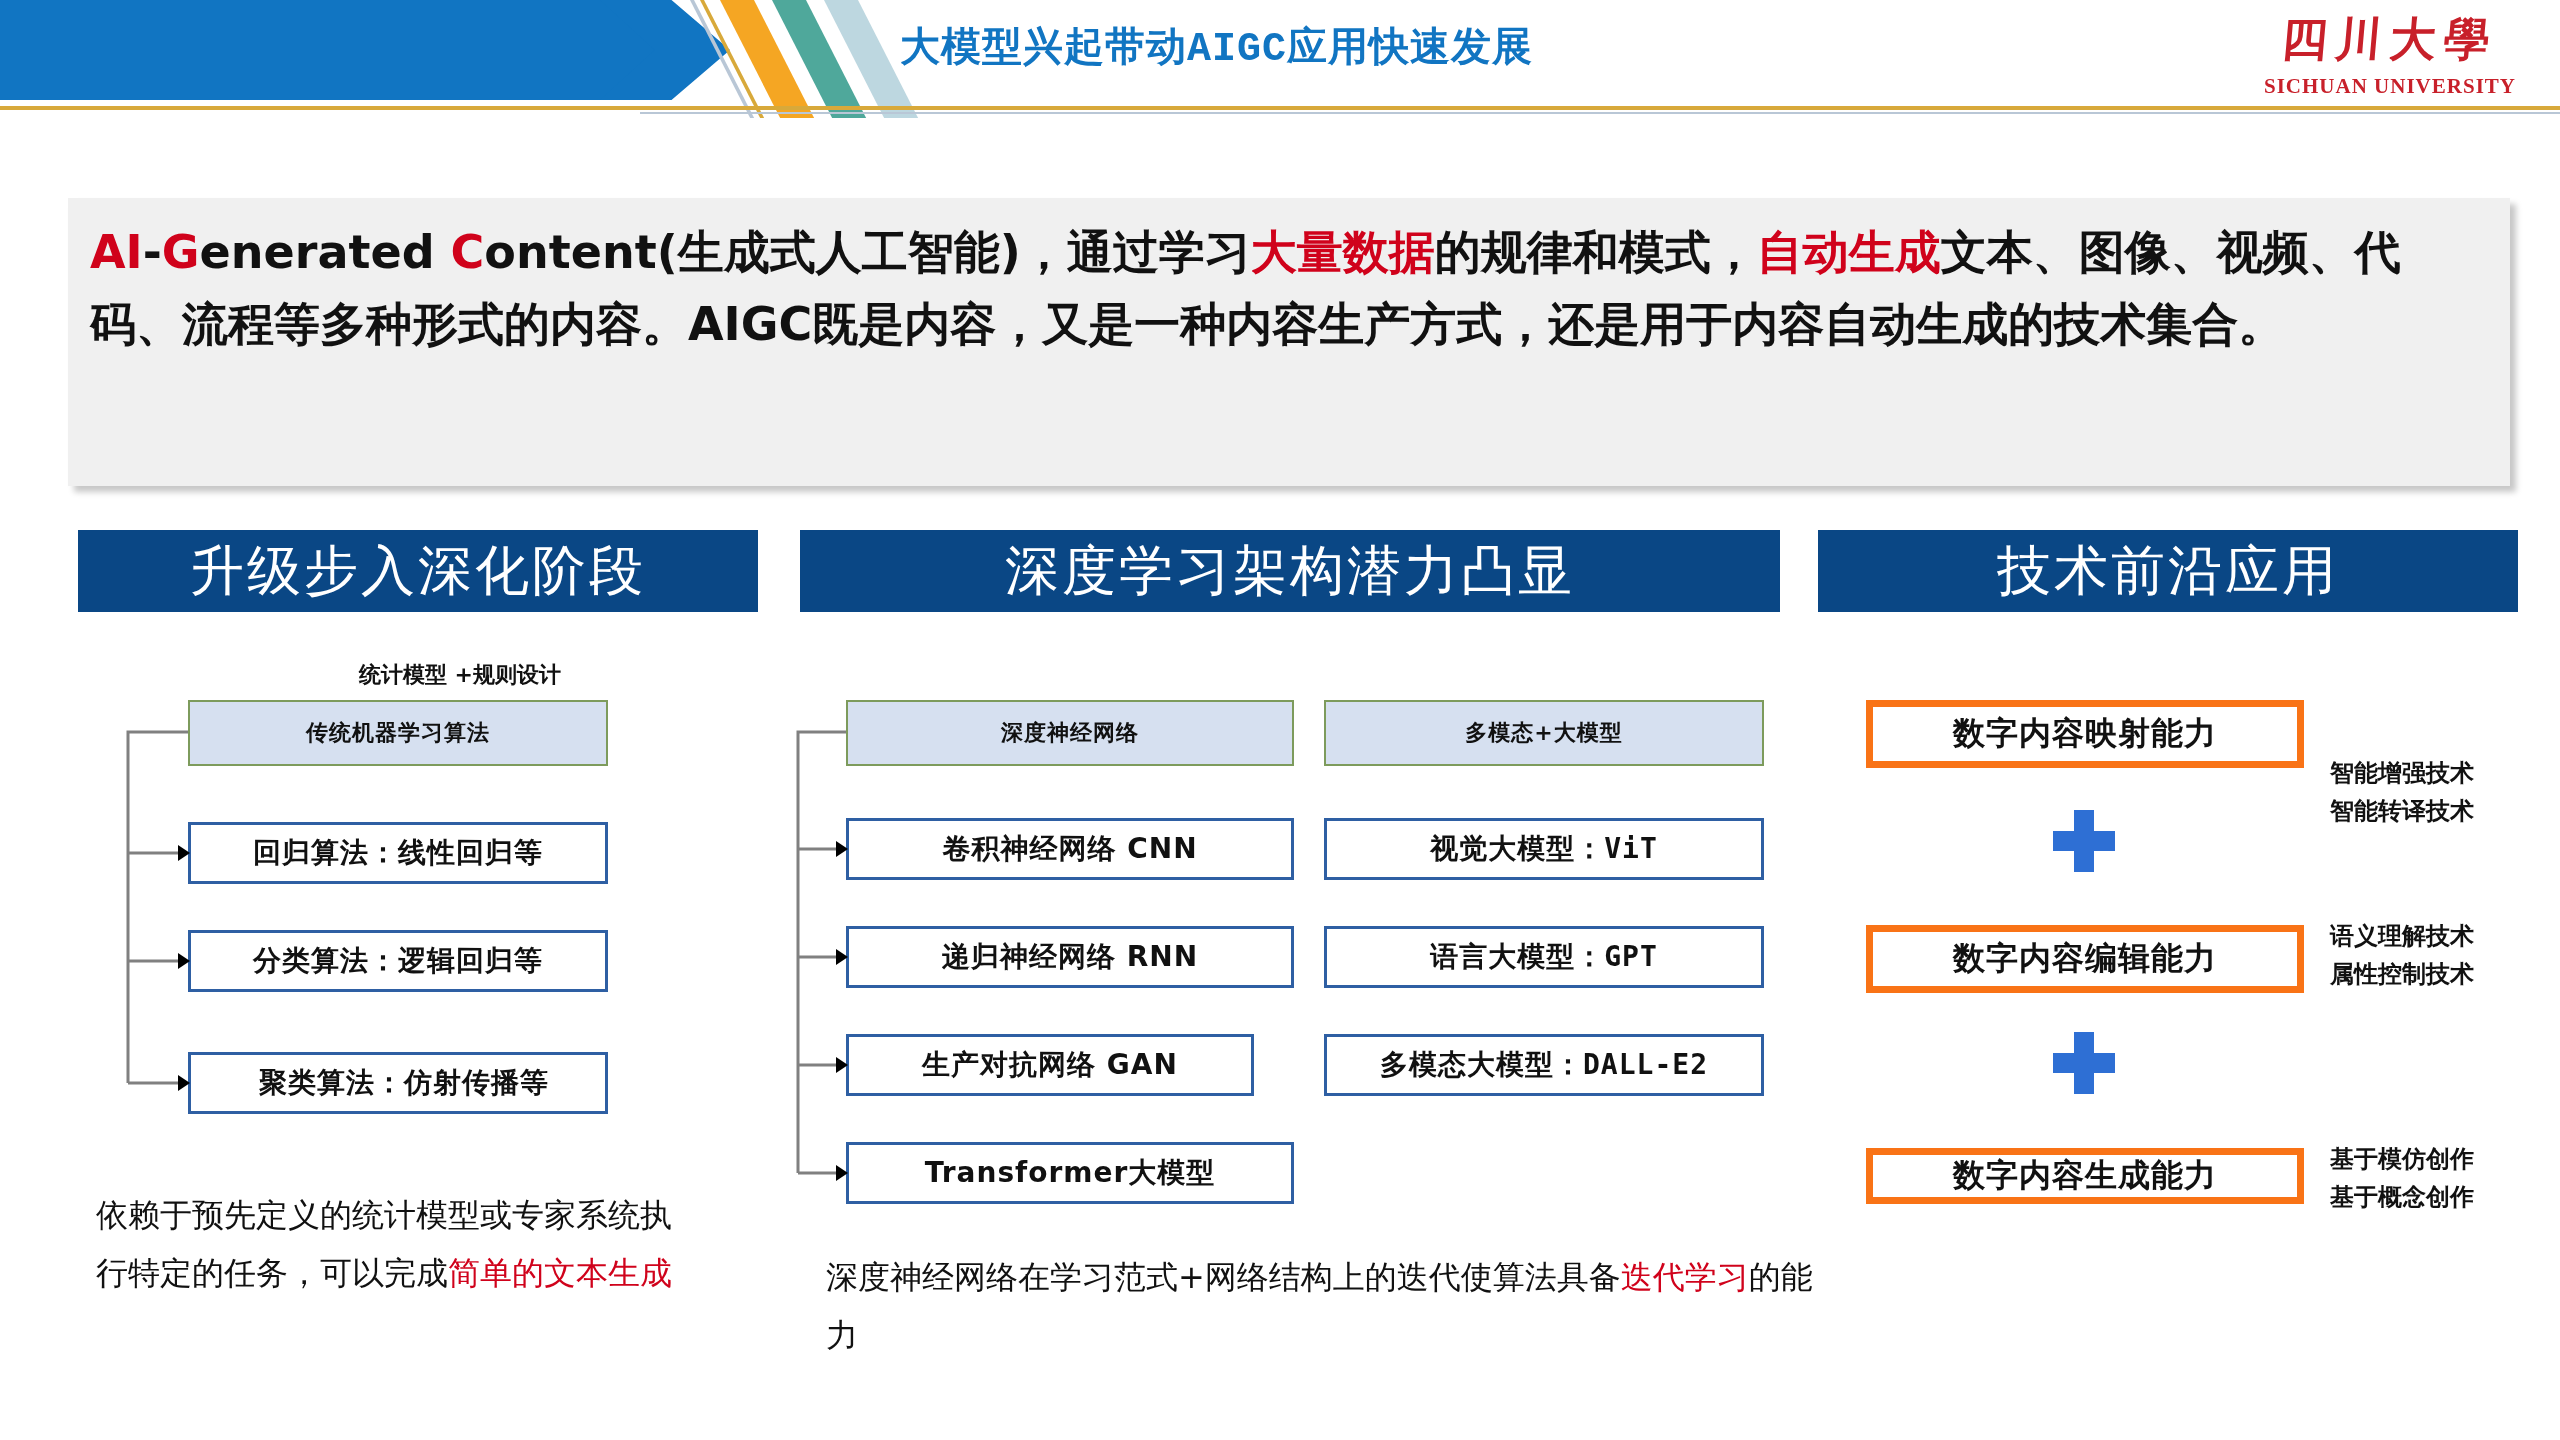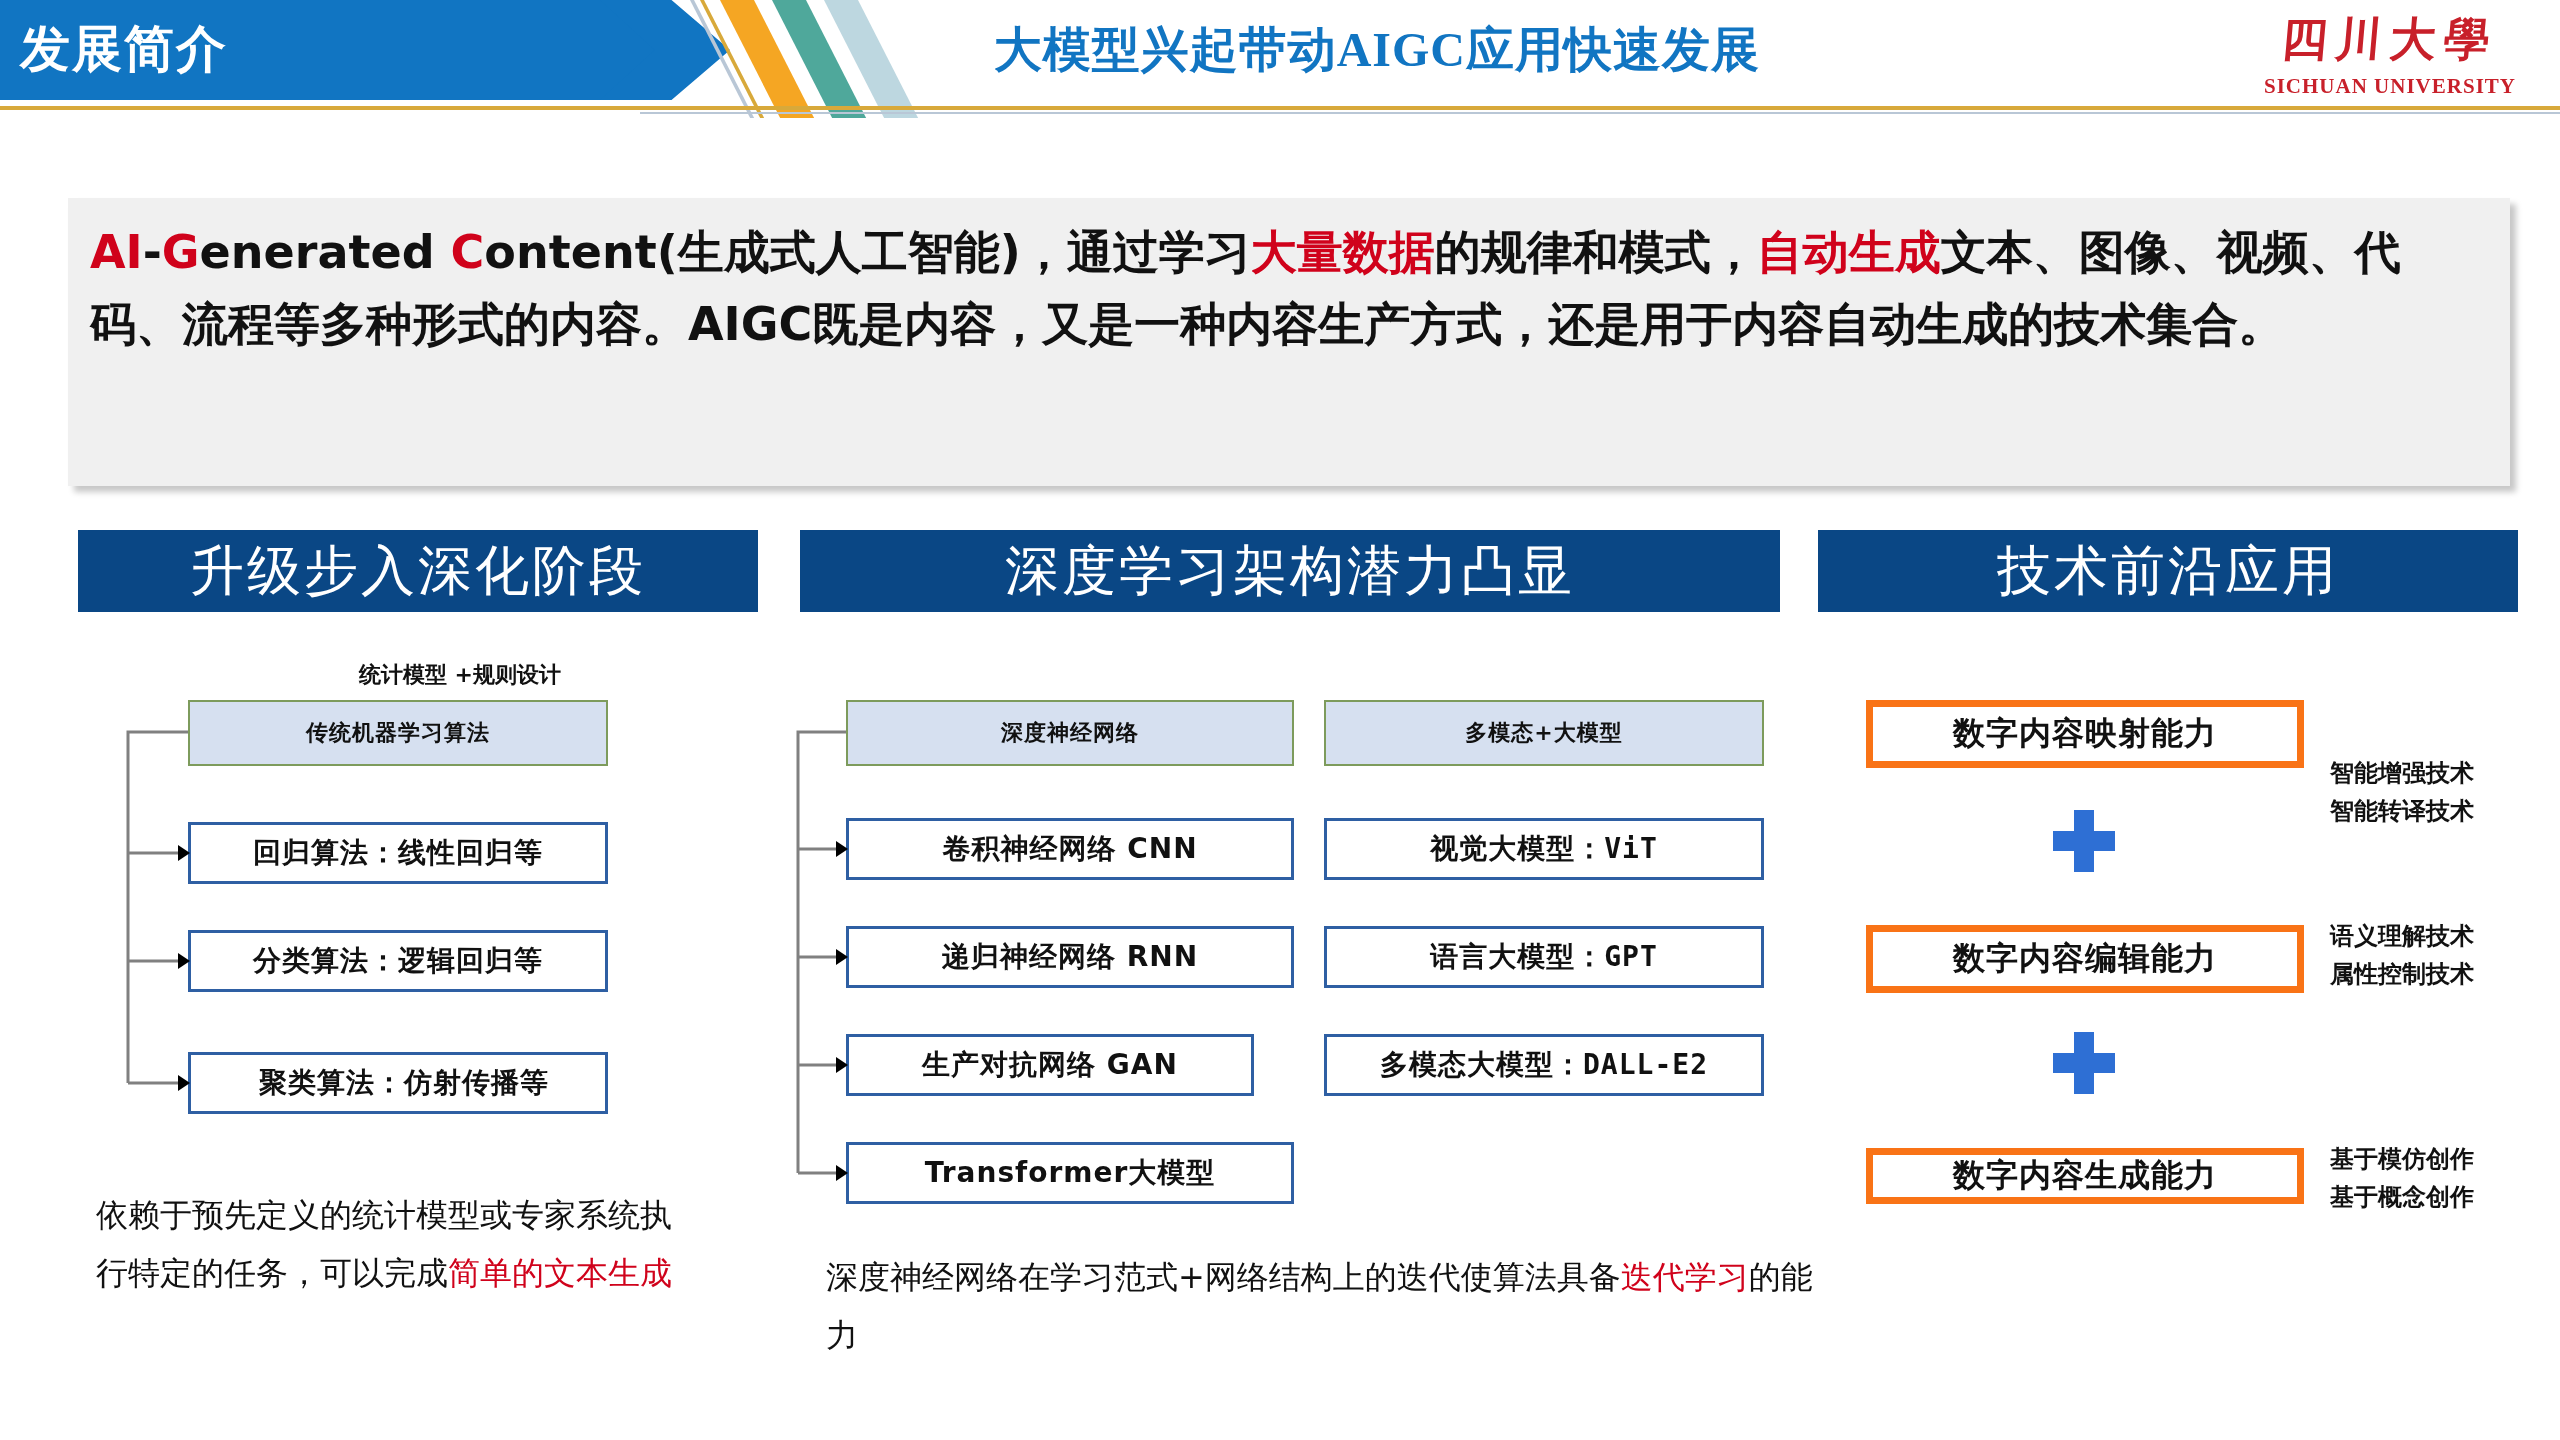--- a/index.html
+++ b/index.html
@@ -12,22 +12,22 @@
   .hdr-chevron{position:absolute;left:600px;top:0;width:130px;height:100px;
      background:#1175C2;clip-path:polygon(0 0,55% 0,100% 50%,55% 100%,0 100%,42% 50%);}
   .hdr-title-cn{position:absolute;left:20px;top:14px;width:560px;height:70px;
      color:#fff;font-size:50px;font-weight:bold;line-height:70px;
      font-family:"DejaVu Sans","Liberation Sans",sans-serif;letter-spacing:2px;}
   .stripe{position:absolute;top:0;height:118px;width:34px;
      transform:skewX(27deg);transform-origin:top left;}
   .stripe-thin{position:absolute;top:0;height:118px;width:4px;
      transform:skewX(27deg);transform-origin:top left;}
   .hdr-maintitle{position:absolute;left:900px;top:10px;width:860px;height:80px;
-     color:#1175C2;font-size:48px;font-weight:bold;line-height:80px;text-align:right;
-     font-family:Liberation Serif, serif;letter-spacing:1px;white-space:nowrap;}
+     color:#1175C2;font-size:40px;font-weight:bold;line-height:80px;text-align:left;
+     font-family:Liberation Mono, monospace;letter-spacing:1px;white-space:nowrap;}
   .gold-rule{position:absolute;left:0;top:106px;width:2560px;height:4px;background:#D8A93A;}
   .gold-rule2{position:absolute;left:640px;top:112px;width:1920px;height:2px;background:#B9C7D6;}
 
   
   #scu-logo{position:absolute;left:2240px;top:6px;width:300px;height:104px;}
   .scu-cn{position:absolute;left:0;top:0;width:300px;height:66px;color:#C8202A;
      font-size:46px;font-weight:bold;text-align:center;line-height:66px;
      font-family:"DejaVu Serif","Liberation Serif",serif;letter-spacing:8px;
      transform:skewX(-5deg);}
   .scu-en{position:absolute;left:0;top:66px;width:300px;height:28px;color:#C8202A;
@@ -69,21 +69,20 @@
   .plusicon::after{left:0;top:21px;width:62px;height:20px;}
 
   svg.connector{position:absolute;overflow:visible;}
 </style>
 </head>
 <body>
 
 <div id="header">
   <div class="hdr-blue"></div>
   <div class="hdr-chevron"></div>
-  <div class="hdr-title-cn">发展简介</div>
 
   <div class="stripe" style="left:720px;background:#F5A623;"></div>
   <div class="stripe" style="left:772px;background:#4FA89B;"></div>
   <div class="stripe" style="left:824px;background:#BDD7E0;"></div>
   <div class="stripe-thin" style="left:700px;background:#D8A93A;"></div>
   <div class="stripe-thin" style="left:690px;background:#B9C7D6;"></div>
 
   <div class="hdr-maintitle">大模型兴起带动AIGC应用快速发展</div>
 
   <div id="scu-logo">

